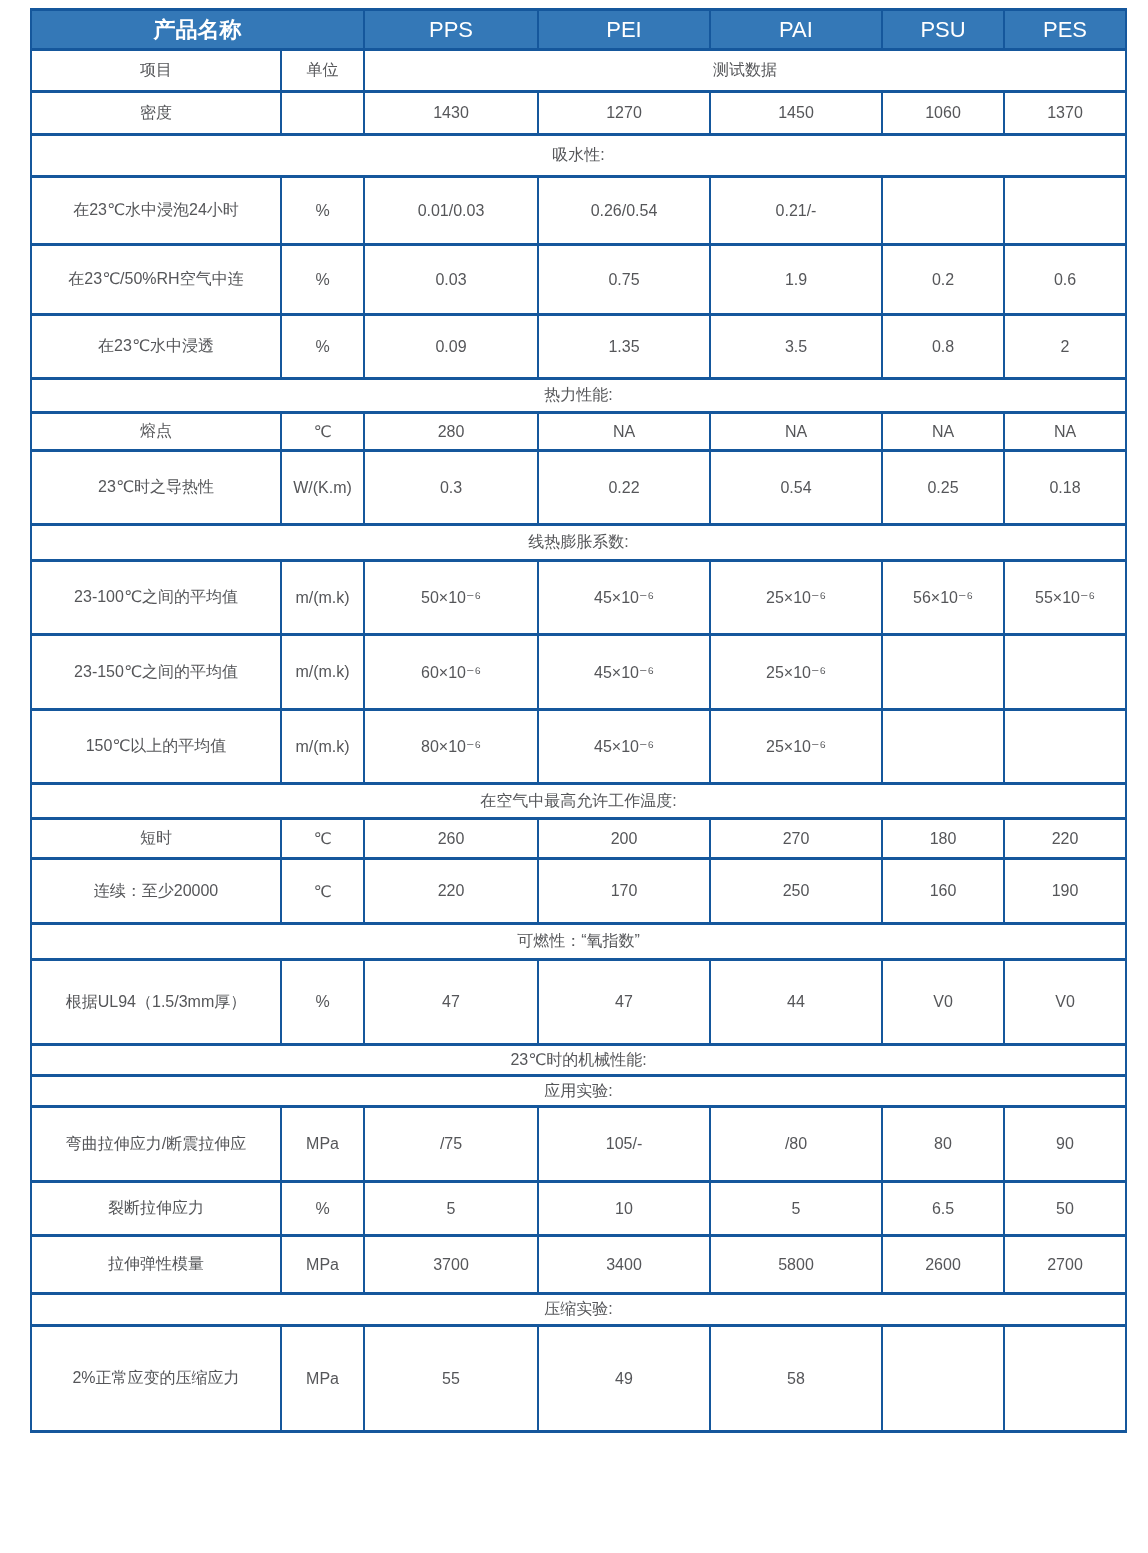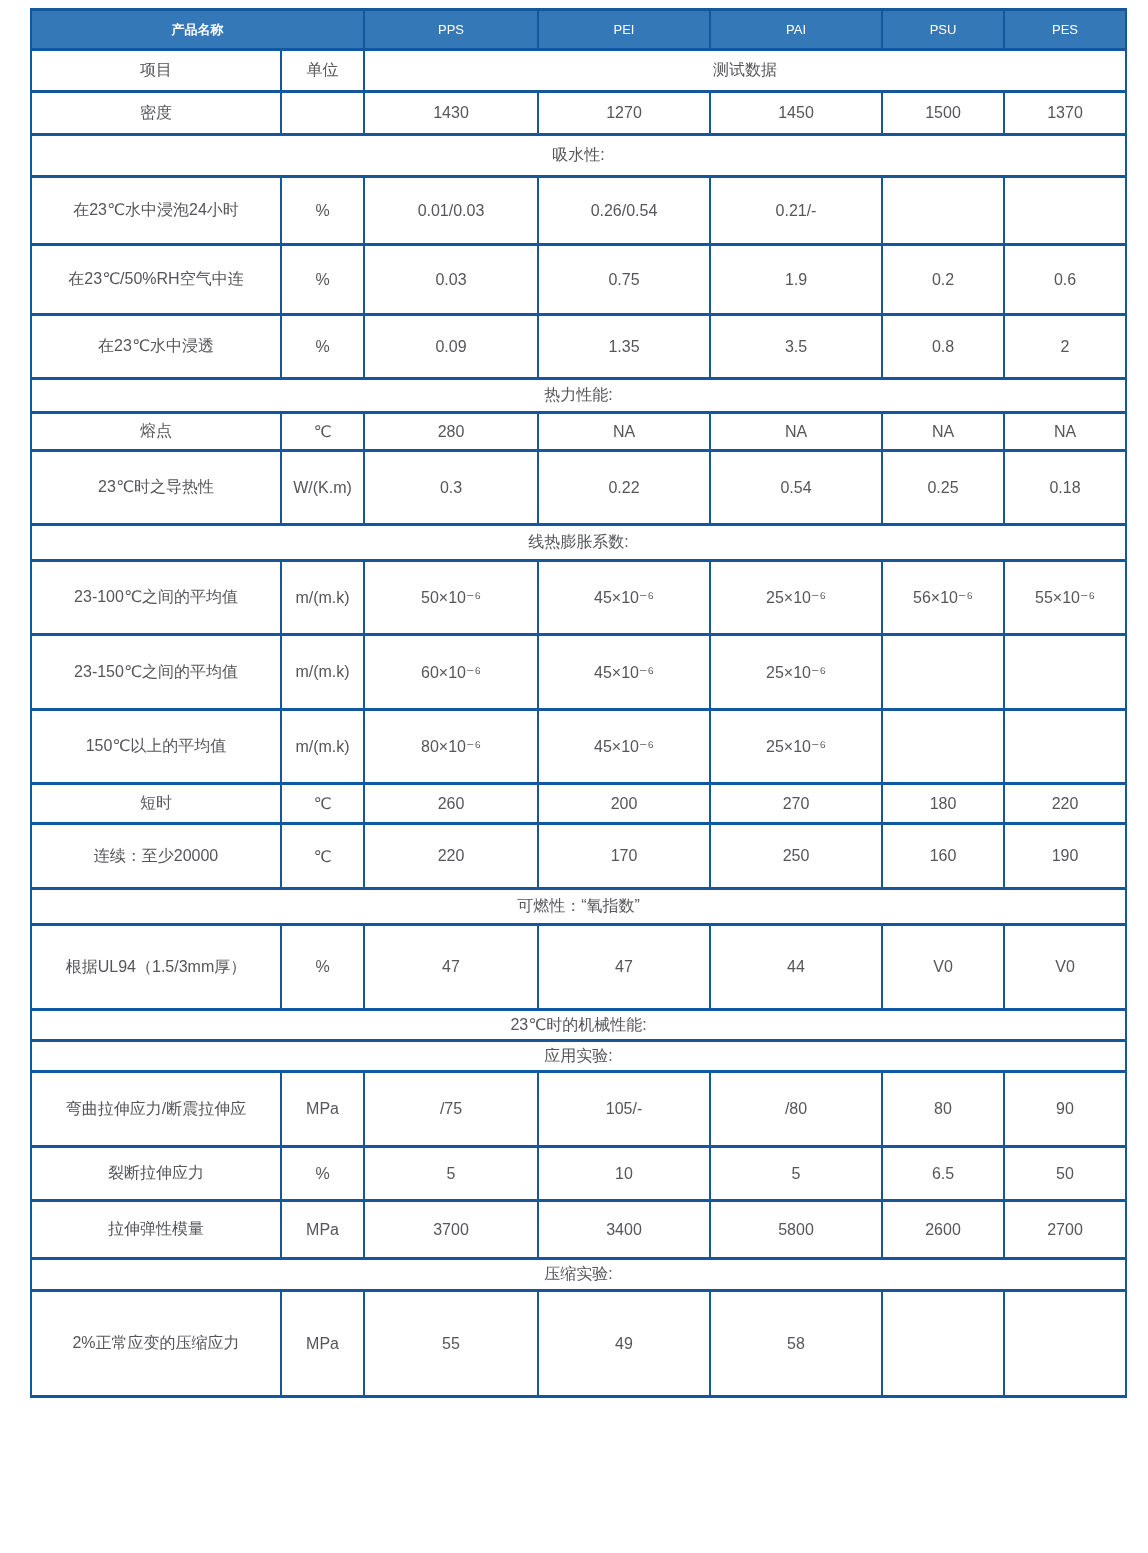--- a/index.html
+++ b/index.html
@@ -30,21 +30,21 @@
     vertical-align: middle;
     color: #555659;
     font-size: 16px;
     font-weight: 400;
     padding: 2px 4px;
     overflow: hidden;
   }
   table.spec-table thead th.blue {
     background: #3478b7;
     color: #ffffff;
-    font-size: 13px;
+    font-size: 22px;
   }
   table.spec-table thead th.blue.title {
     font-weight: 700;
   }
   tr.hdr-row      { height: 40px; }
   tr.subhdr-row   { height: 42px; }
   td.section-cell {
     text-align: left;
     padding-left: 20px;
     color: #3c3c3c;
@@ -79,21 +79,21 @@
         <td colspan="5">测试数据</td>
       </tr>
     </thead>
     <tbody>
         <tr style="height: 43px;">
           <td>密度</td>
           <td></td>
           <td>1430</td>
           <td>1270</td>
           <td>1450</td>
-          <td>1500</td>
+          <td>1060</td>
           <td>1370</td>
         </tr>
         <tr style="height: 42px;">
           <td colspan="7" class="section-cell">吸水性:</td>
         </tr>
         <tr style="height: 68px;">
           <td>在23℃水中浸泡24小时</td>
           <td>%</td>
           <td>0.01/0.03</td>
           <td>0.26/0.54</td>
@@ -163,20 +163,23 @@
         </tr>
         <tr style="height: 74px; padding-left: 37px;">
           <td>150℃以上的平均值</td>
           <td>m/(m.k)</td>
           <td>80×10⁻⁶</td>
           <td>45×10⁻⁶</td>
           <td>25×10⁻⁶</td>
           <td></td>
           <td></td>
         </tr>
+        <tr style="height: 35px;">
+          <td colspan="7" class="section-cell">在空气中最高允许工作温度:</td>
+        </tr>
         <tr style="height: 40px;">
           <td>短时</td>
           <td>℃</td>
           <td>260</td>
           <td>200</td>
           <td>270</td>
           <td>180</td>
           <td>220</td>
         </tr>
         <tr style="height: 65px;">

